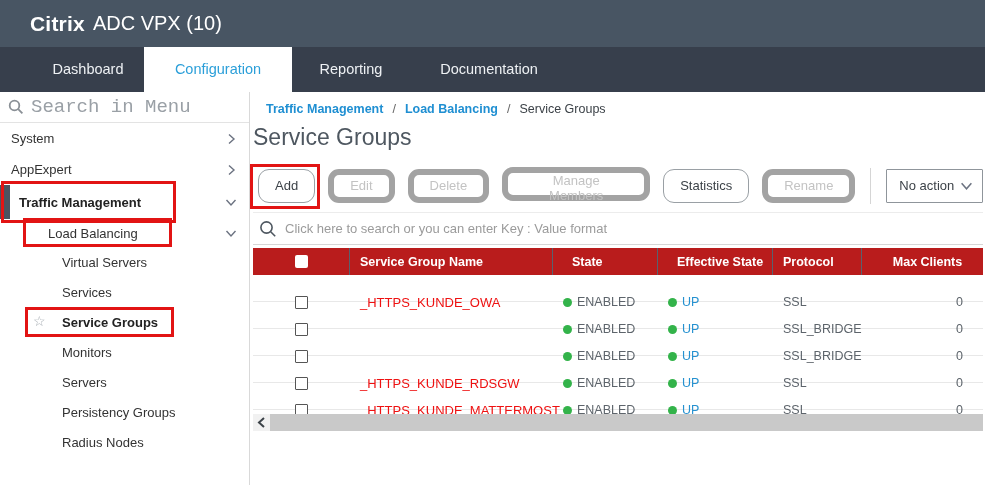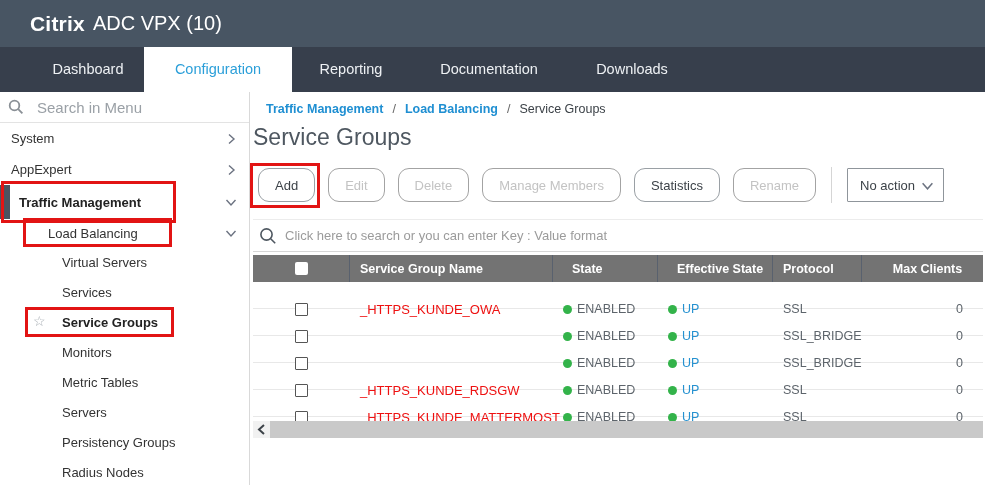--- a/index.html
+++ b/index.html
@@ -24,22 +24,22 @@
   .tab-downloads { width:128px; }
   .tab.active { background:#ffffff; color:#2b9fd9; }
 
   
   .body { display:flex; height:393px; }
 
   
   .sidebar { width:250px; border-right:1px solid #d9d9d9; background:#fff; flex:none; }
   .side-search { height:31px; display:flex; align-items:center; padding-left:8px; border-bottom:1px solid #e3e3e3; }
   .side-search svg { flex:none; }
-  .side-search input { border:none; outline:none; font-family:Liberation Sans, sans-serif;
-    font-size:15px; color:#444; margin-left:13px; width:190px; background:transparent; }
+  .side-search input { border:none; outline:none; font-family:Liberation Mono, monospace;
+    font-size:19px; color:#444; margin-left:7px; width:190px; background:transparent; }
   .side-search input::placeholder { color:#9aa0a6; }
 
   .menu-item { position:relative; height:30px; display:flex; align-items:center; font-size:13px; color:#333; cursor:pointer; }
   .menu-item .label { white-space:nowrap; }
   .menu-item.lvl0 { padding-left:11px; height:31px; }
   .menu-item.lvl0.tm { height:34px; padding-left:19px; }
   .menu-item.lvl1 { padding-left:48px; height:28px; }
   .menu-item.lvl2 { padding-left:62px; }
   .menu-item.bold .label { font-weight:bold; color:#222; }
   .chev { position:absolute; right:12px; top:50%; margin-top:-6px; width:12px; height:12px; }
@@ -61,36 +61,36 @@
   .crumb-sep { color:#666; margin:0 9px; }
   .crumb-current { color:#3c4248; }
 
   .page-title { margin:7px 0 0 0; font-size:23px; font-weight:400; color:#4e5760; line-height:28px; }
 
   
   .toolbar { margin-top:16px; display:flex; align-items:center; padding-left:5px; }
   .btn { height:34px; padding:0 16px; background:#fff; font-family:"Liberation Sans",sans-serif;
          font-size:13px; border-radius:11px; cursor:pointer; }
   .btn.enabled { border:1px solid #9aa0a5; color:#3c4248; }
-  .btn.disabled { border:1px solid #a3a3a3; color:#c3c3c3; cursor:default; }
+  .btn.disabled { border:6px solid #a3a3a3; color:#c3c3c3; cursor:default; }
   .btn-wrap { position:relative; margin-right:13px; }
   .annot-add { top:-5px; bottom:-6px; left:-8px; right:-5px; }
   .tb-divider { width:1px; height:36px; background:#d5d5d5; margin:0 15px 0 2px; }
   .action-select { height:34px; width:97px; border:1px solid #8f959b; border-radius:1px; background:#fff;
                    display:flex; align-items:center; justify-content:space-between; padding:0 9px 0 12px;
                    font-size:13px; color:#3c4248; cursor:pointer; }
 
   
-  .listsearch { margin-top:16px; height:33px; display:flex; align-items:center; padding-left:6px;
+  .listsearch { margin-top:8px; height:33px; display:flex; align-items:center; padding-left:6px;
                 border-top:1px solid #ececec; border-bottom:1px solid #d6d6d6; }
   .listsearch .ph { margin-left:8px; font-size:13px; color:#9b9b9b; }
 
   
   .tbl { margin-top:3px; }
-  .thead { display:flex; height:27px; background:#737373; align-items:center; }
+  .thead { display:flex; height:27px; background:#b91c1c; align-items:center; }
   .th { height:27px; display:flex; align-items:center; border-right:1px solid #59616e;
         color:#fff; font-weight:bold; font-size:12.5px; padding-left:10px; }
   .th:last-child { border-right:none; }
   .col-cb   { width:97px; flex:none; justify-content:center; padding-left:0; }
   .col-name { width:203px; flex:none; }
   .col-state{ width:105px; flex:none; padding-left:19px;text-align:center; }
   .col-eff  { width:115px; flex:none; padding-left:19px; }
   .col-proto{ width:89px; flex:none; }
   .col-max  { flex:1; justify-content:center; }
 
@@ -119,21 +119,20 @@
   <div class="topbar">
     <span class="brand-name">Citrix</span>
     <span class="brand-product">ADC VPX (10)</span>
   </div>
 
   <div class="navbar">
     <div class="tab tab-dashboard">Dashboard</div>
     <div class="tab tab-configuration active">Configuration</div>
     <div class="tab tab-reporting">Reporting</div>
     <div class="tab tab-documentation">Documentation</div>
-    <div class="tab tab-downloads">Downloads</div>
   </div>
 
   <div class="body">
 
     <div class="sidebar">
       <div class="side-search">
         <svg width="16" height="16" viewBox="0 0 16 16">
           <circle cx="6.5" cy="6.5" r="4.8" fill="none" stroke="#8a9096" stroke-width="1.8"></circle>
           <line x1="10.2" y1="10.2" x2="14.4" y2="14.4" stroke="#8a9096" stroke-width="1.8"></line>
         </svg>
@@ -190,23 +189,20 @@
       <div class="menu-item lvl2 bold">
         <span class="star">☆</span>
         <span class="label">Service Groups</span>
         <span class="annot annot-sg"></span>
       </div>
 
       <div class="menu-item lvl2">
         <span class="label">Monitors</span>
       </div>
 
-      <div class="menu-item lvl2">
-        <span class="label">Metric Tables</span>
-      </div>
 
       <div class="menu-item lvl2">
         <span class="label">Servers</span>
       </div>
 
       <div class="menu-item lvl2">
         <span class="label">Persistency Groups</span>
       </div>
 
       <div class="menu-item lvl2">

